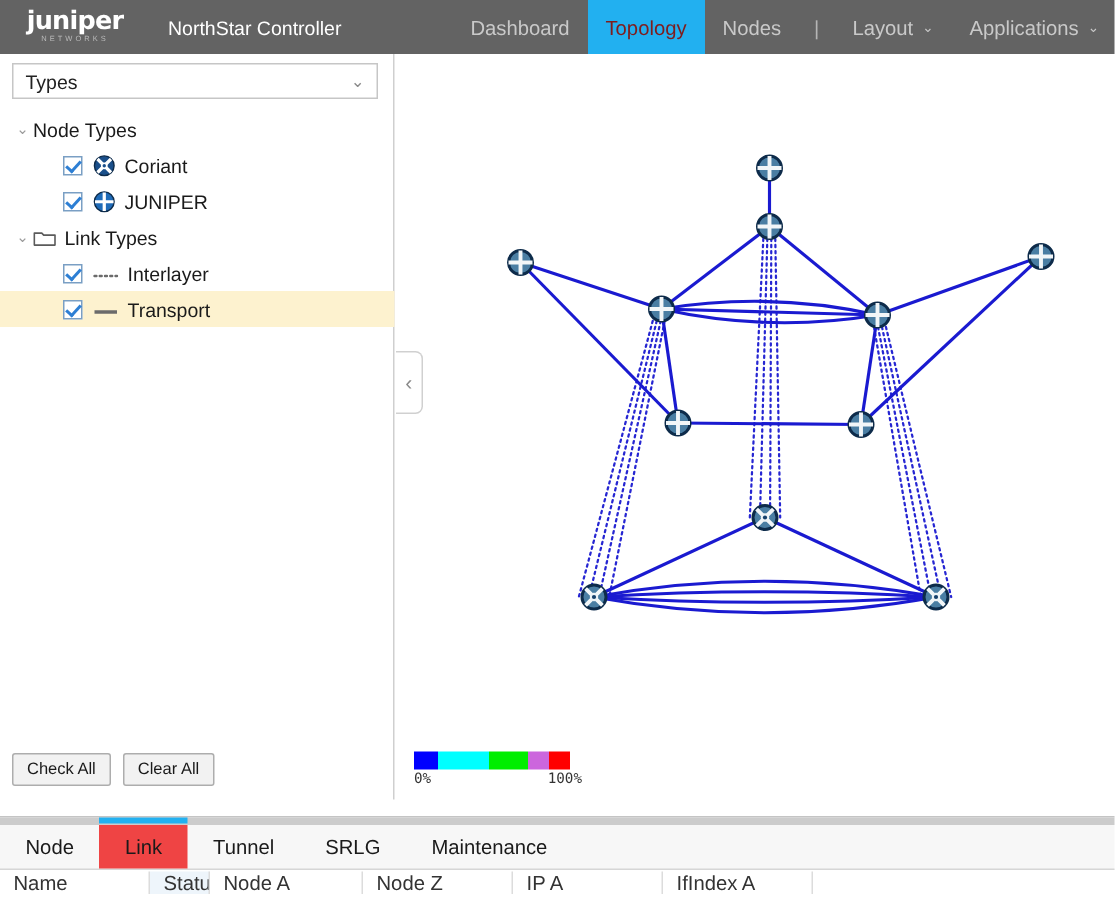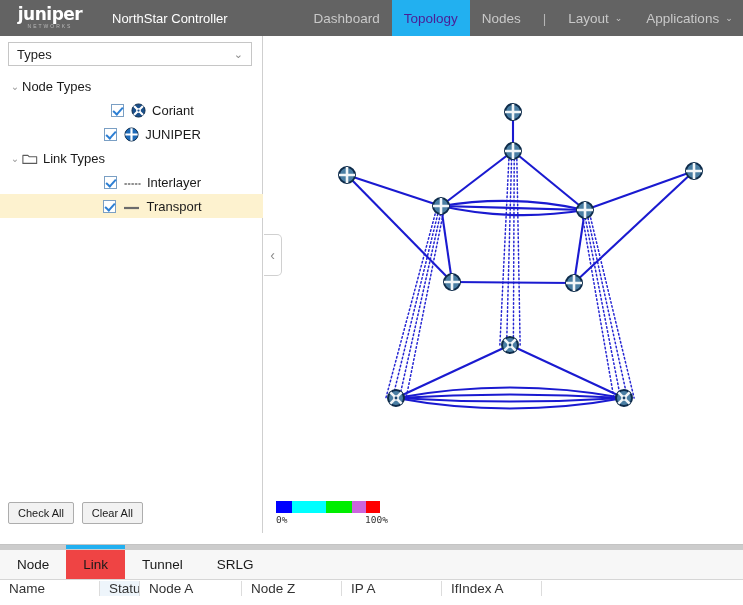--- a/index.html
+++ b/index.html
@@ -37,21 +37,21 @@
     color: #ffffff; font-size: 13px;
     display: flex; align-items: center;
     padding: 0 0 0 12px; flex: none;
   }
   #nav { display: flex; align-items: stretch; margin-left: 74px; }
   .nav-item {
     display: flex; align-items: center;
     padding: 0 12px; color: #c9c9c9; font-size: 13.5px;
     height: 36px; white-space: nowrap;
   }
-  .nav-item.active { background: #22b0f0; color: #4c1d95; }
+  .nav-item.active { background: #22b0f0; color: #7f1d1d; }
   .nav-sep { display: flex; align-items: center; padding: 0 10px; color: #b5b5b5; font-size: 13.5px; }
   .caret { margin-left: 6px; font-size: 9px; color: #c9c9c9; }
 
   
   #leftpanel {
     position: absolute; left: 0; top: 36px;
     width: 263px; height: 497px;
     background: #ffffff;
     border-right: 1px solid #cfcfcf;
   }
@@ -64,21 +64,21 @@
   }
   #type-select .caret2 { color: #8a8a8a; font-size: 11px; }
 
   #tree { position: absolute; left: 0; top: 38px; width: 263px; }
   .tree-row {
     display: flex; align-items: center;
     height: 24px; font-size: 13px; color: #1a1a1a;
     padding-left: 8px; white-space: nowrap;
   }
   .tree-row.group { padding-left: 8px; }
-  .tree-row.child { padding-left: 42px; justify-content: center; }
+  .tree-row.child { padding-left: 42px; }
   .tree-row.selected { background: #fdf2cf; }
   .tw {
     width: 14px; display: inline-block; text-align: center;
     color: #9a9a9a; font-size: 10px; flex: none;
   }
   .folder-ico { width: 16px; height: 13px; margin-right: 5px; flex: none; }
   .group-label { font-size: 13px; }
   .cbox {
     width: 13px; height: 13px; border: 1px solid #7a9fc4;
     background: #fff; margin-right: 7px; flex: none;
@@ -382,20 +382,21 @@
 </div>
 
 <div id="bottompanel">
   <div id="bottom-strip"></div>
 
   <div id="tabbar">
     <div class="btab">Node</div>
     <div class="btab active">Link</div>
     <div class="btab">Tunnel</div>
     <div class="btab">SRLG</div>
+    <div class="btab">Maintenance</div>
   </div>
 
   <div id="thead">
     <div class="th c0">Name</div>
     <div class="th c1">Status</div>
     <div class="th c2">Node A</div>
     <div class="th c3">Node Z</div>
     <div class="th c4">IP A</div>
     <div class="th c6">IfIndex A</div>
   </div>

